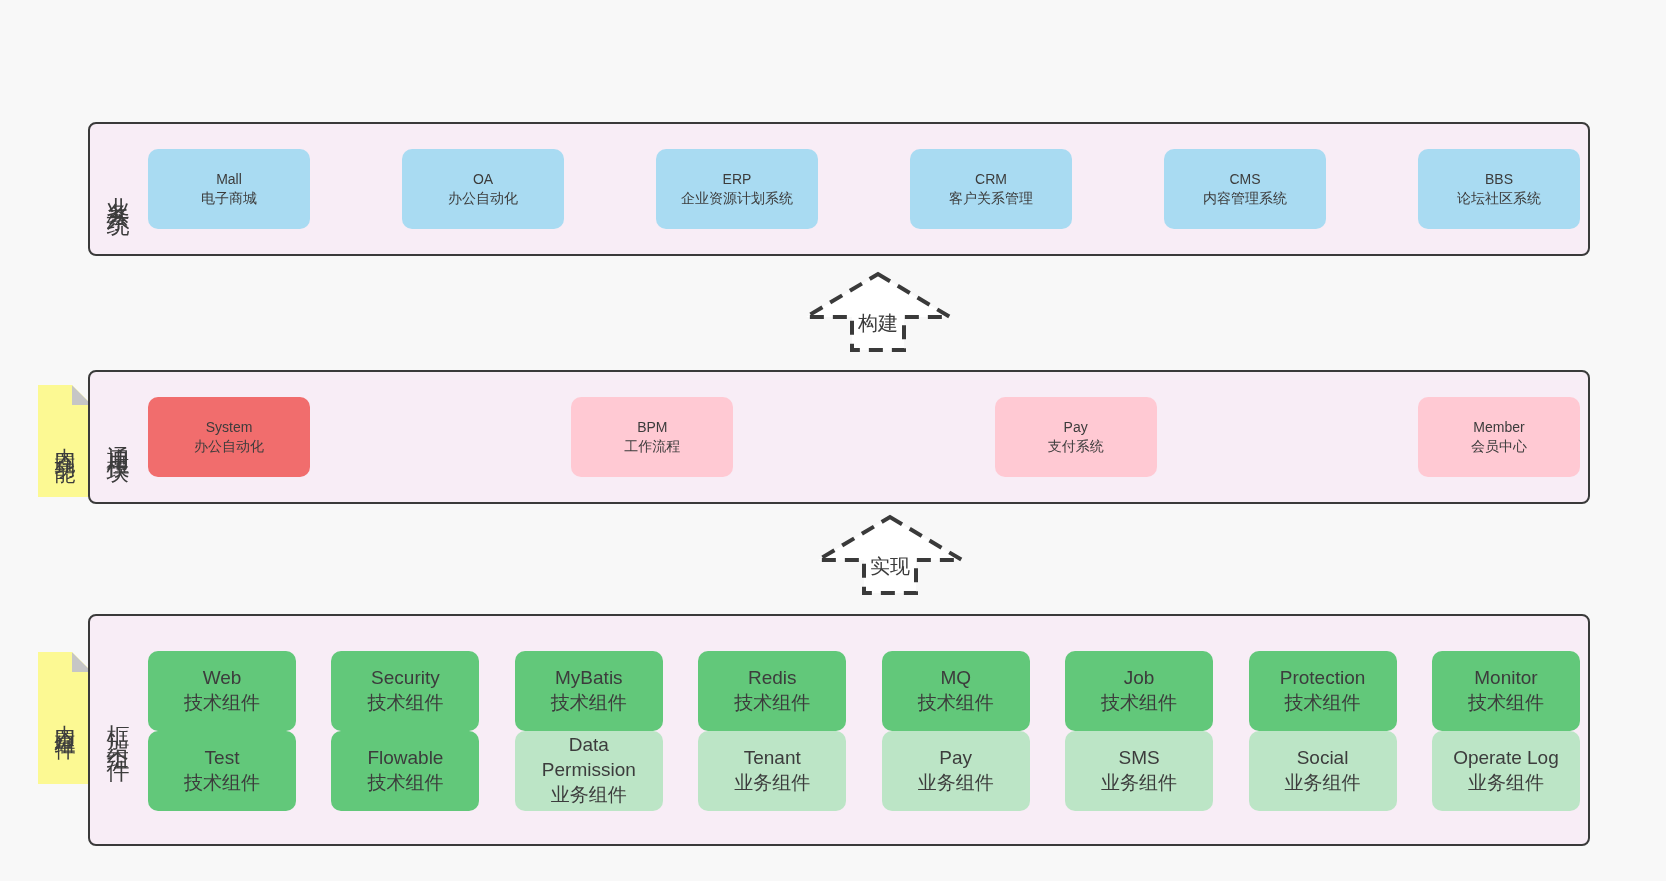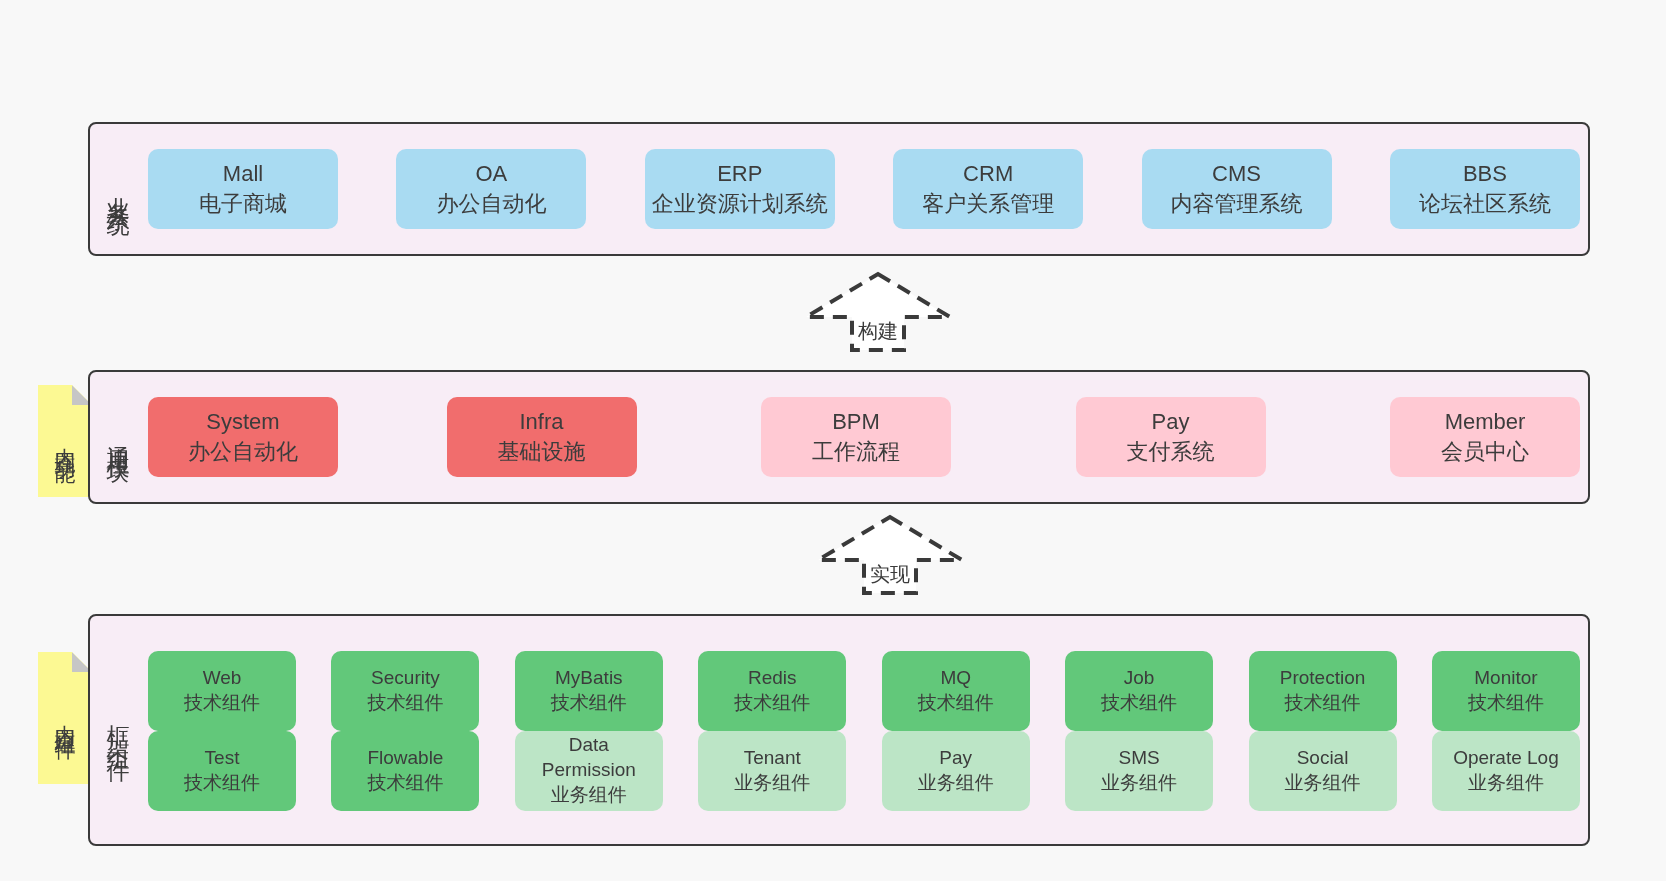--- a/index.html
+++ b/index.html
@@ -49,26 +49,26 @@
     padding-top:22px;padding-bottom:21px;
     box-sizing:border-box;
     align-items:stretch;
   }
   .row{
     width:100%;
     display:flex;align-items:center;justify-content:space-between;
   }
   
   .box{
-    width:190px;height:80px;
+    width:162px;height:80px;
     border-radius:10px;
     display:flex;flex-direction:column;
     align-items:center;justify-content:center;
     text-align:center;
-    font-size:22px;line-height:1.38;
+    font-size:14px;line-height:1.38;
     color:var(--text,#3c3c3c);
     box-sizing:border-box;
     padding:0 6px;
   }
   .box.small{width:148px;font-size:19px;line-height:1.3;padding:0 12px;}
   .box .en{word-break:normal;}
   .blue{background:var(--blue,#a9dbf2);}
   .red{background:var(--red,#f16d6d);}
   .pink{background:var(--pink,#ffc9d3);margin-left:16px;}
   .green{background:var(--green,#62c87a);}
@@ -77,21 +77,21 @@
   .arrow{
     position:absolute;
     width:152px;height:84px;
     z-index:1;
   }
   .arrow.arrow1{left:802px;top:270px;}
   .arrow.arrow2{left:814px;top:513px;}
   .arrow svg{display:block;width:152px;height:84px;}
   .arrow-label{
     position:absolute;
-    left:50%;top:48px;
+    left:50%;top:40px;
     transform:translateX(-50%);
     background:var(--arrow-fill,#ffffff);
     font-size:20px;
     padding:0 3px;
     white-space:nowrap;
   }
   
   .note{
     position:absolute;
     left:38px;width:54px;
@@ -172,24 +172,20 @@
 
   <section class="container mid">
     <div class="vlabel">
       <span>通用模块</span>
     </div>
     <div class="content row">
         <div class="box red">
           <div class="en">System</div>
           <div class="zh">办公自动化</div>
         </div>
-        <div class="box red">
-          <div class="en">Infra</div>
-          <div class="zh">基础设施</div>
-        </div>
         <div class="box pink">
           <div class="en">BPM</div>
           <div class="zh">工作流程</div>
         </div>
         <div class="box pink">
           <div class="en">Pay</div>
           <div class="zh">支付系统</div>
         </div>
         <div class="box pink">
           <div class="en">Member</div>

